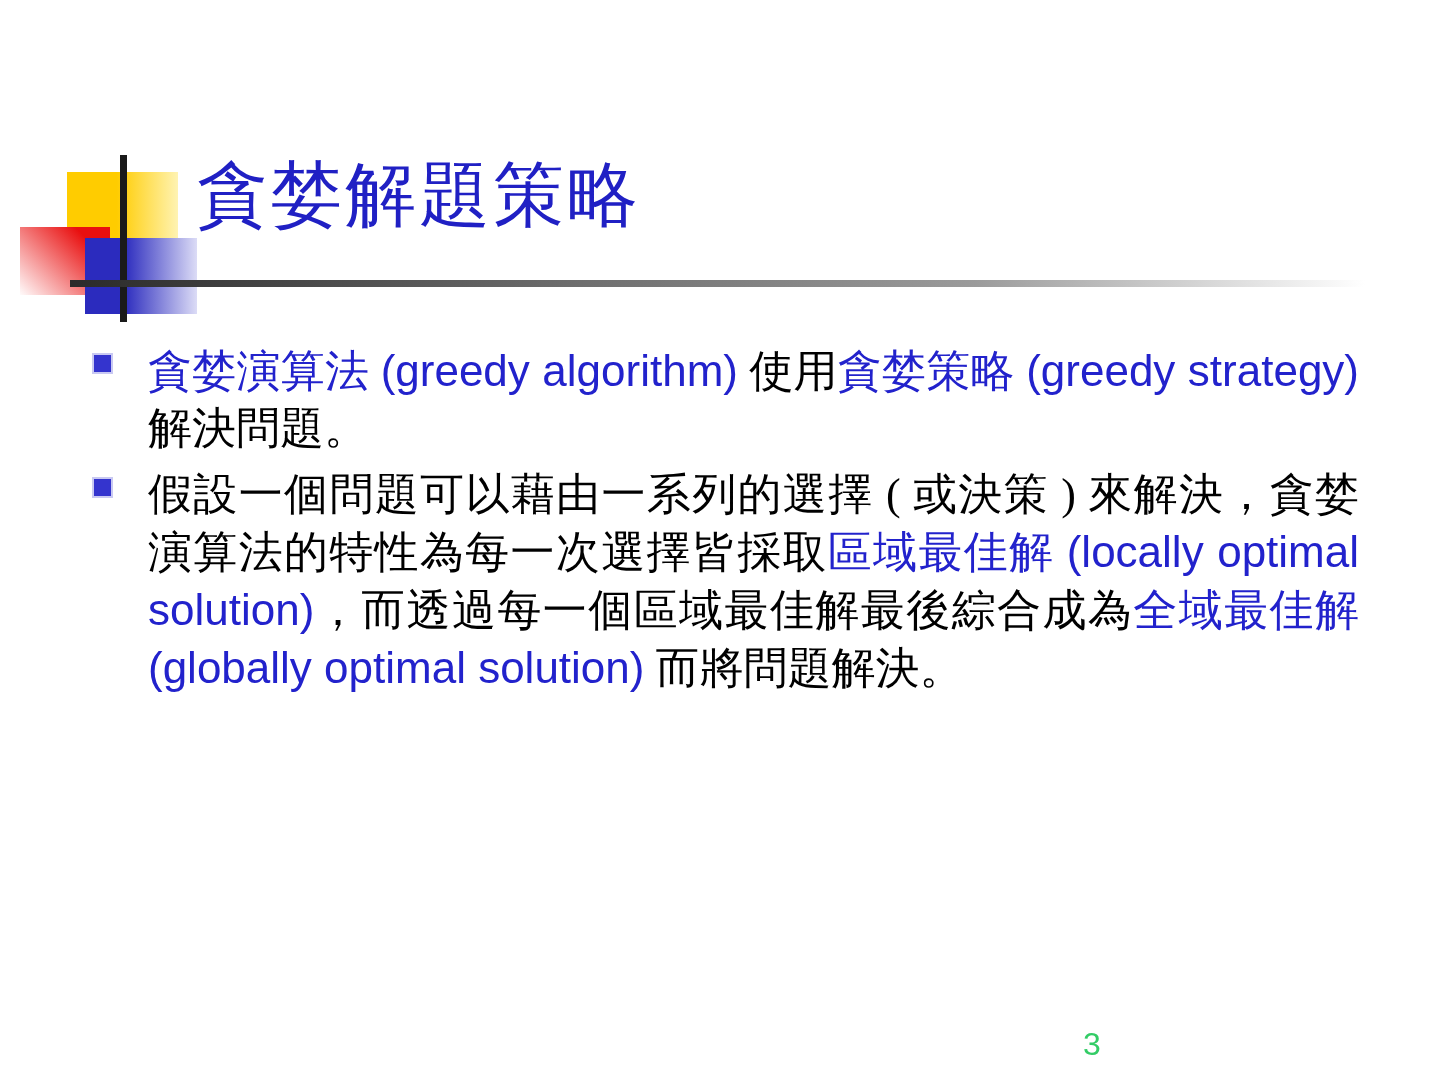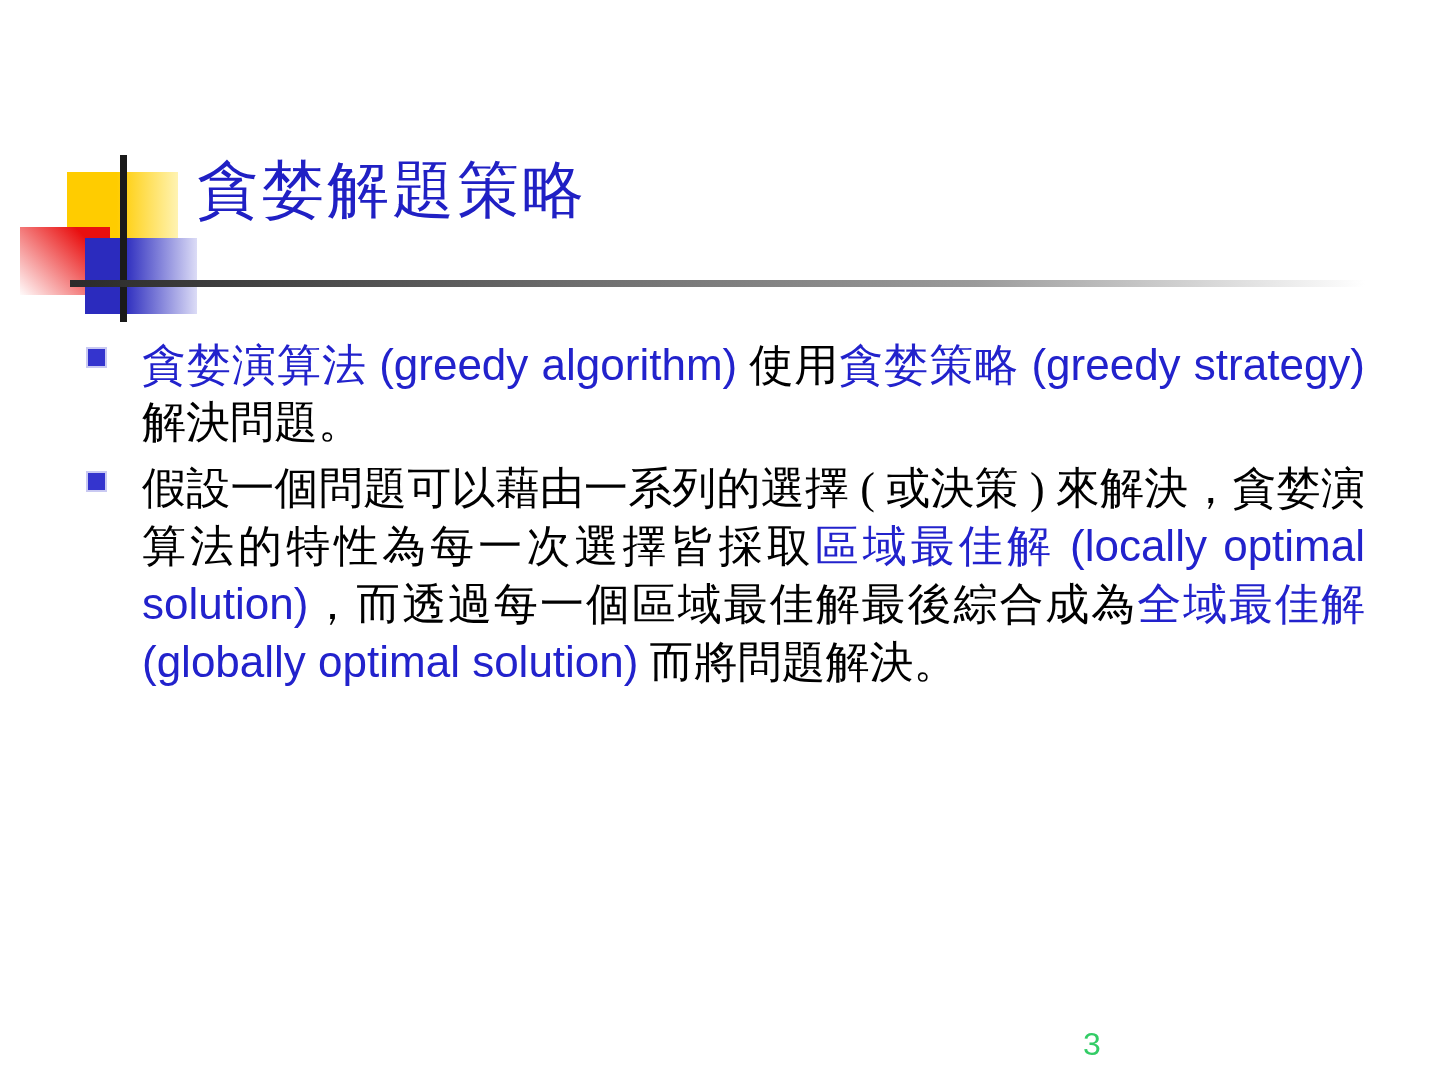--- a/index.html
+++ b/index.html
@@ -29,28 +29,28 @@
     position: absolute; left: 120px; top: 155px; width: 7px; height: 167px;
     background: #1A1A1A;
   }
   .deco-hline {
     position: absolute; left: 70px; top: 280px; width: 1295px; height: 7px;
     background: linear-gradient(to right, #2A2A2A, #6F6F6F 40%, #9B9B9B 70%, #DEDEDE 90%, #FFFFFF 100%);
   }
 
   .slide-title {
     position: absolute; left: 197px; top: 153px;
-    font-size: 62px; line-height: 1.2;
+    font-size: 71px; line-height: 1.2;
     color: #2020C4;
     letter-spacing: 3px;
     white-space: nowrap;
   }
 
   .content { position: absolute; left: 88px; top: 336px; width: 1277px; }
-  ul.bullets { list-style: none; margin: 0; padding: 0; }
+  ul.bullets { list-style: none; margin: 6px; padding: 0; }
   li.bullet {
     position: relative;
     padding-left: 54px;
     margin-bottom: 9px;
     font-size: 44px;
     line-height: 57px;
     color: #000000;
     text-align: justify;
     text-align-last: left;
   }

